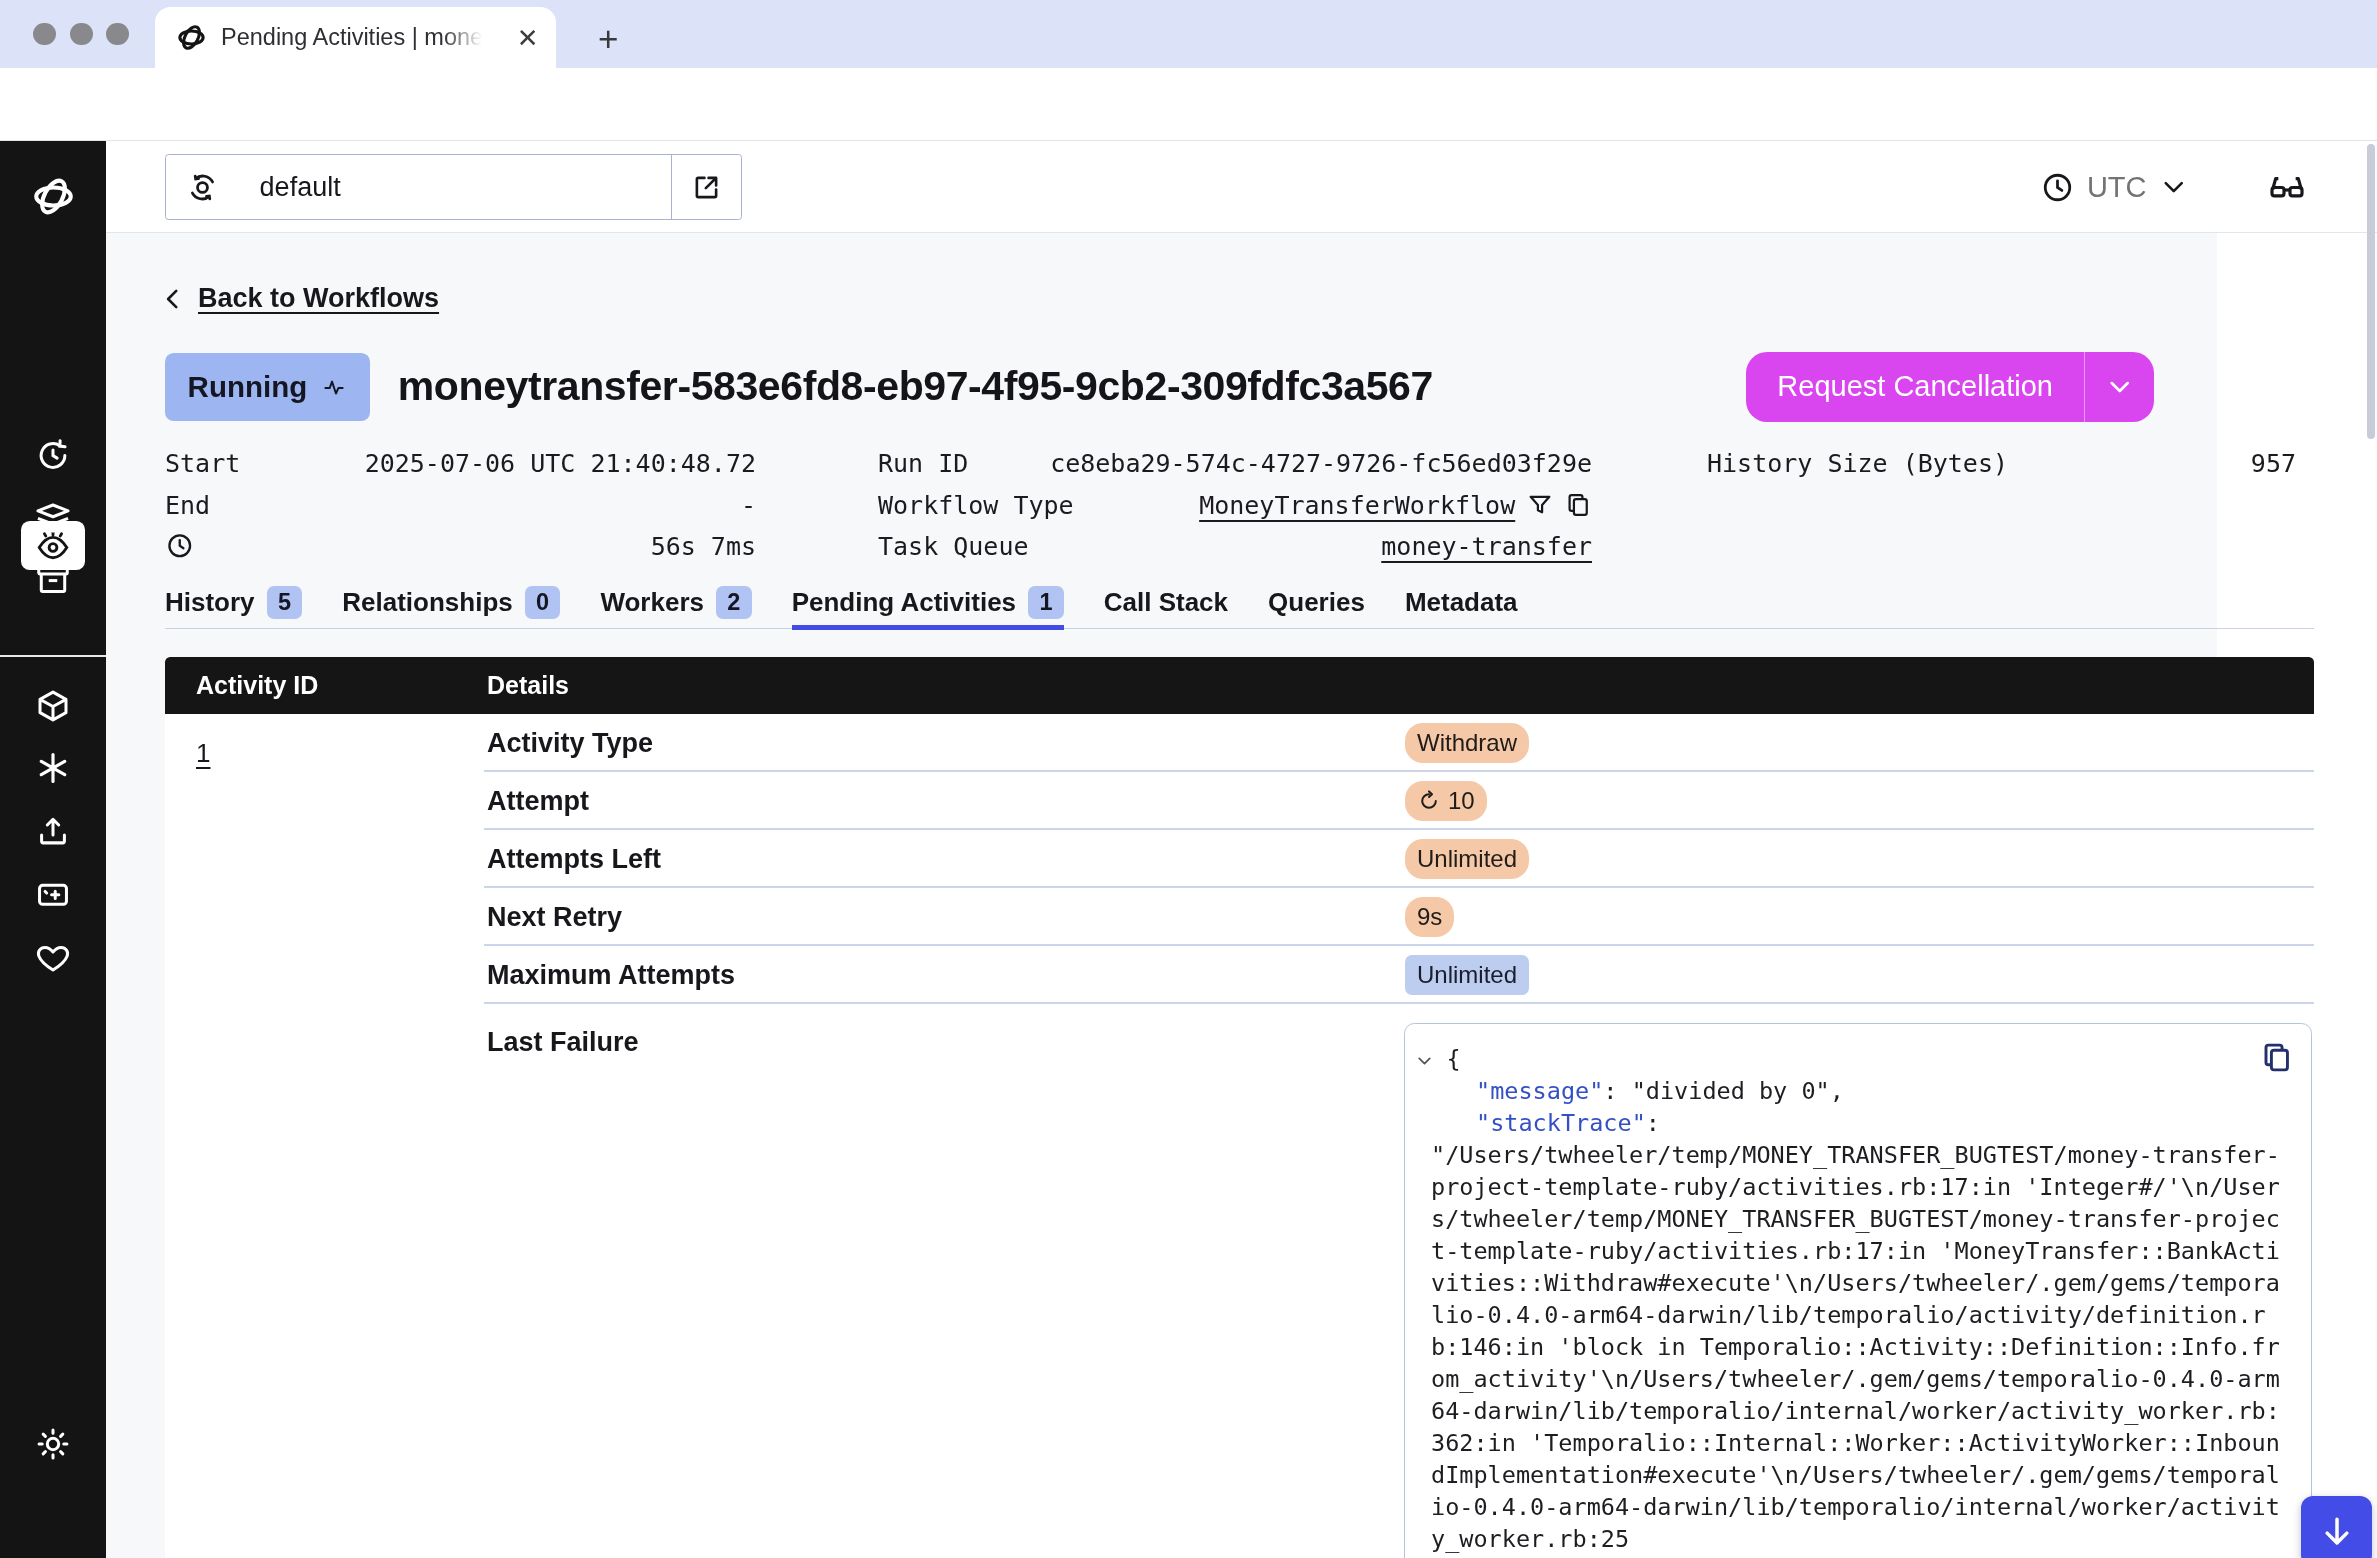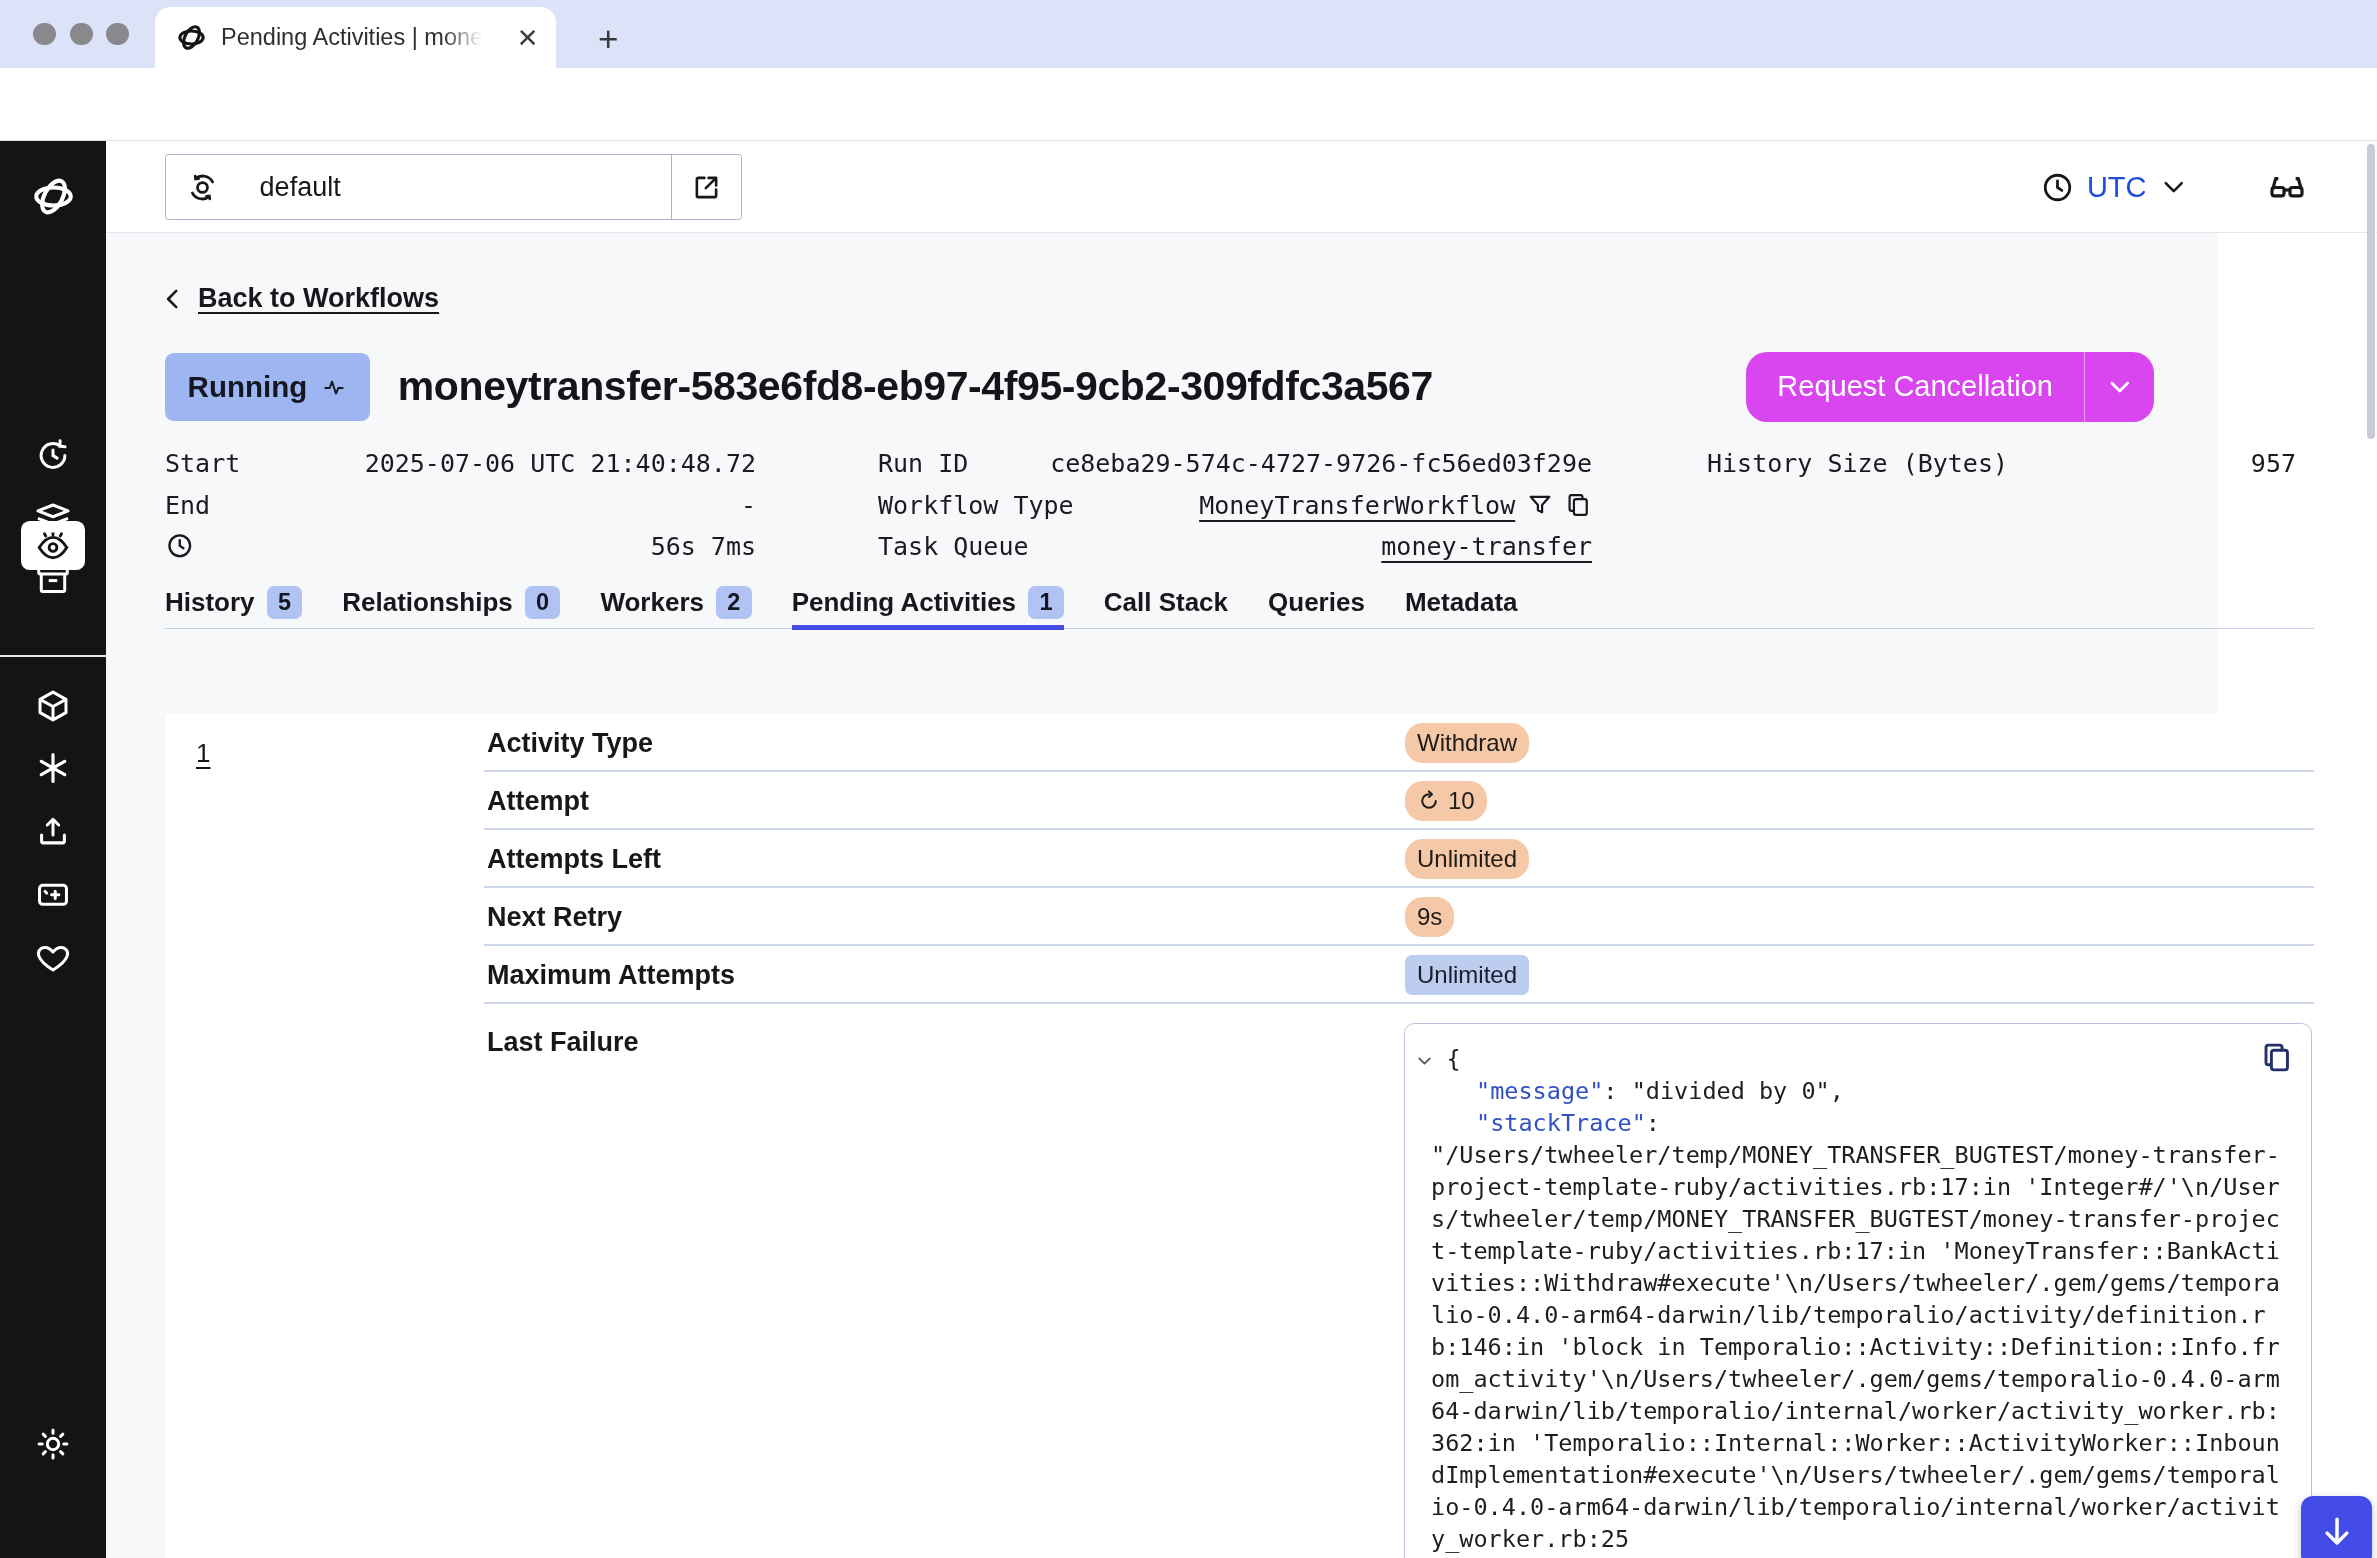--- a/index.html
+++ b/index.html
@@ -31,21 +31,21 @@
   .sdivider { position:absolute; left:0; top:514px; width:106px; height:1.7px; background:rgba(255,255,255,.9); }
 
   
   .nsbar { position:absolute; left:106px; top:141px; width:2271px; height:92px; background:#fff; border-bottom:1.7px solid #e1e5f0; }
   .nsbox { position:absolute; left:59px; top:13px; height:66px; width:577px; border:1.7px solid #a9b3ce; border-radius:3.5px;
     display:flex; align-items:stretch; background:#fff; }
   .nsmain { flex:1; display:flex; align-items:center; padding:0 19px; gap:15.6px; }
   .nstext { font-size:27px; color:#17171c;margin-left:24px; }
   .nsext { width:70px; border-left:1.7px solid #a9b3ce; display:flex; align-items:center; justify-content:center; }
   .utc { position:absolute; right:189px; top:0; height:92px; display:flex; align-items:center; gap:12px; }
-  .utc-label { font-size:29px; color:#1d4ed8; }
+  .utc-label { font-size:29px; color:#737373; }
   .glasses { position:absolute; right:70px; top:0; height:92px; display:flex; align-items:center; }
 
   
   .content { position:absolute; left:106px; top:233px; width:2111px; height:1326px; background:#f7f8fa; }
   .backlink { position:absolute; left:54px; top:50px; display:flex; align-items:center; gap:12px; }
   .backlink span { font-size:27px; font-weight:700; color:#17171c; text-decoration:underline; text-underline-offset:5.2px; }
 
   .titlerow { position:absolute; left:59px; right:63px; top:118px; height:71px; display:flex; align-items:center; }
   .status-badge { height:68px; background:#9db5f1; border-radius:8.7px; display:flex; align-items:center; gap:14px;
     padding:0 22.6px; font-size:29.5px; font-weight:600; color:#141722; }
@@ -393,20 +393,24 @@
       </div>
     <div class="tab">
         <span>Queries</span>
       </div>
     <div class="tab">
         <span>Metadata</span>
       </div>
   </div>
 
   <div class="dtable">
+    <div class="thead">
+      <span class="th1">Activity ID</span>
+      <span class="th2">Details</span>
+    </div>
     <div class="tbody">
       <span class="aid">1</span>
 
       <div class="drow">
         <span class="dlabel">Activity Type</span>
         <span class="dval">
             <span class="badge peach">Withdraw</span>
           </span>
       </div>
       <div class="drow">

